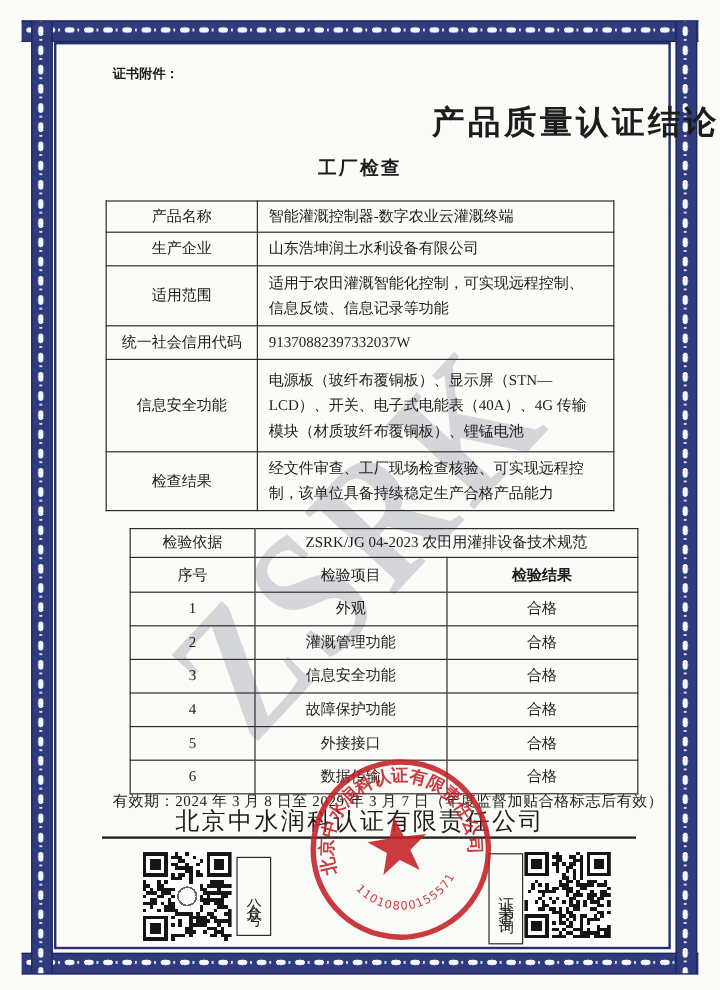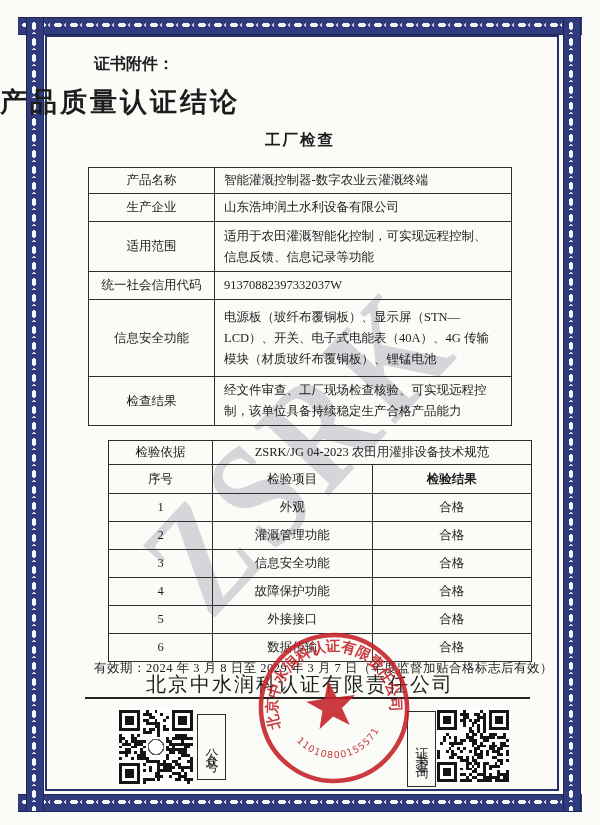--- a/index.html
+++ b/index.html
@@ -37,22 +37,22 @@
   
   .watermark{
     position:absolute;left:40px;top:240px;width:520px;height:420px;z-index:2;
     display:flex;align-items:center;justify-content:center;
     transform:rotate(-47deg) scaleX(.78);
     font-size:155px;font-weight:bold;letter-spacing:14px;
     color:rgba(122,130,150,0.30);user-select:none;
   }
   
   .content{position:absolute;inset:0;z-index:3;}
-  .attachment{position:absolute;left:94px;top:54px;font-size:16px;font-weight:bold;}
-  .doc-title{position:absolute;left:0;right:0;top:84px;text-align:left;
+  .attachment{position:absolute;left:94px;top:54px;font-size:11px;font-weight:bold;}
+  .doc-title{position:absolute;left:0;right:0;top:84px;text-align:right;
     font-size:27px;font-weight:bold;letter-spacing:3px;}
   .sec-title{position:absolute;left:0;right:0;text-align:center;
     font-size:15.5px;font-weight:bold;letter-spacing:2px;}
   .sec-factory{top:130px;}
   .sec-sampling{top:416px;}
 
   table{border-collapse:collapse;table-layout:fixed;background:transparent;}
   td,th{border:1.3px solid #2e2e2e;font-size:12.5px;font-weight:normal;
     line-height:21px;padding:1px 4px;vertical-align:middle;background:transparent;}
   .t1{position:absolute;left:88px;top:167px;width:424px;}

